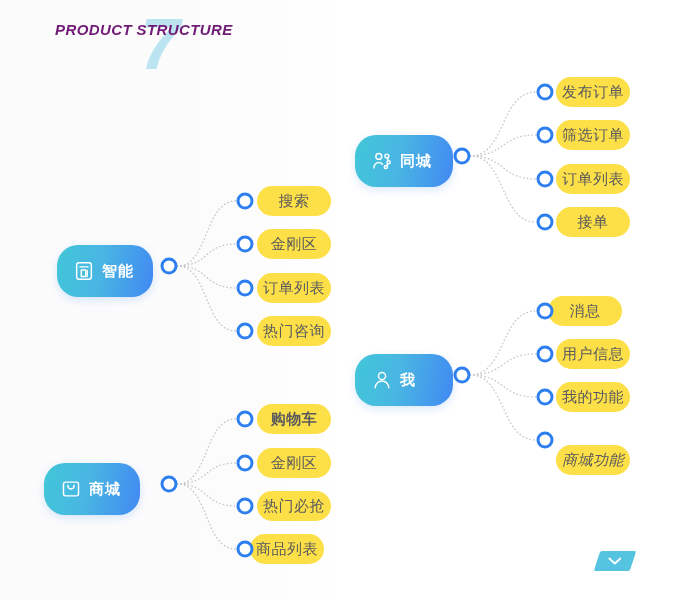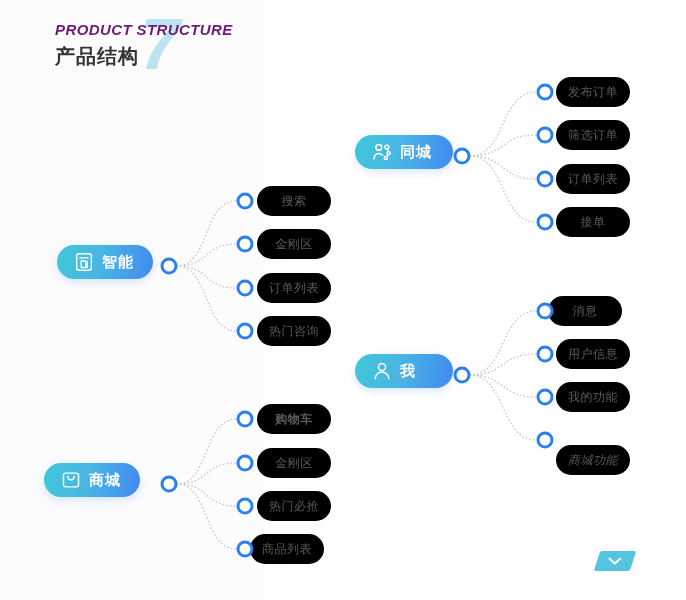--- a/index.html
+++ b/index.html
@@ -72,21 +72,21 @@
     left: 0; top: 0;
     width: 686px;
     height: 600px;
     pointer-events: none;
     z-index: 1;
   }
 
   
   .root-pill {
     position: absolute;
-    height: 34px;
+    height: 52px;
     border-radius: 21px;
     background: linear-gradient(100deg, #41c6d8 0%, #49b6e3 45%, #4189f2 100%);
     display: flex;
     align-items: center;
     gap: 7px;
     padding: 0 20px 0 16px;
     box-sizing: border-box;
     box-shadow: 0 3px 9px rgba(65,140,230,0.20);
     z-index: 3;
   }
@@ -117,23 +117,23 @@
     transform: translate(-50%, -50%);
   }
   .node.hub { }
 
   
   .leaf-pill {
     position: absolute;
     width: 74px;
     height: 30px;
     border-radius: 15px;
-    background: #000000;
+    background: #fde047;
     color: #5a5a5e;
-    font-size: 12px;
+    font-size: 15px;
     display: flex;
     align-items: center;
     justify-content: center;
     letter-spacing: 0.5px;
     white-space: nowrap;
     z-index: 3;
     transform: translateY(-50%);
   }
 
   
@@ -158,21 +158,20 @@
 </head>
 <body>
 
 <div id="canvas">
 
   <div class="bg-panel"></div>
 
   <div class="header">
     <div class="header-watermark">7</div>
     <div class="header-en">PRODUCT STRUCTURE</div>
-    <div class="header-cn">产品结构</div>
   </div>
 
   <svg id="links" viewBox="0 0 686 600">
       <path d="M177 266 C209.45 266, 203.55 201, 236 201" fill="none" stroke="#c9c9cd" stroke-width="1.4" stroke-linecap="round" stroke-dasharray="0.5 3.2"></path>
       <path d="M177 266 C209.45 266, 203.55 244, 236 244" fill="none" stroke="#c9c9cd" stroke-width="1.4" stroke-linecap="round" stroke-dasharray="0.5 3.2"></path>
       <path d="M177 266 C209.45 266, 203.55 288, 236 288" fill="none" stroke="#c9c9cd" stroke-width="1.4" stroke-linecap="round" stroke-dasharray="0.5 3.2"></path>
       <path d="M177 266 C209.45 266, 203.55 331, 236 331" fill="none" stroke="#c9c9cd" stroke-width="1.4" stroke-linecap="round" stroke-dasharray="0.5 3.2"></path>
       <path d="M470 156 C506.3 156, 499.7 92, 536 92" fill="none" stroke="#c9c9cd" stroke-width="1.4" stroke-linecap="round" stroke-dasharray="0.5 3.2"></path>
       <path d="M470 156 C506.3 156, 499.7 135, 536 135" fill="none" stroke="#c9c9cd" stroke-width="1.4" stroke-linecap="round" stroke-dasharray="0.5 3.2"></path>
       <path d="M470 156 C506.3 156, 499.7 179, 536 179" fill="none" stroke="#c9c9cd" stroke-width="1.4" stroke-linecap="round" stroke-dasharray="0.5 3.2"></path>

